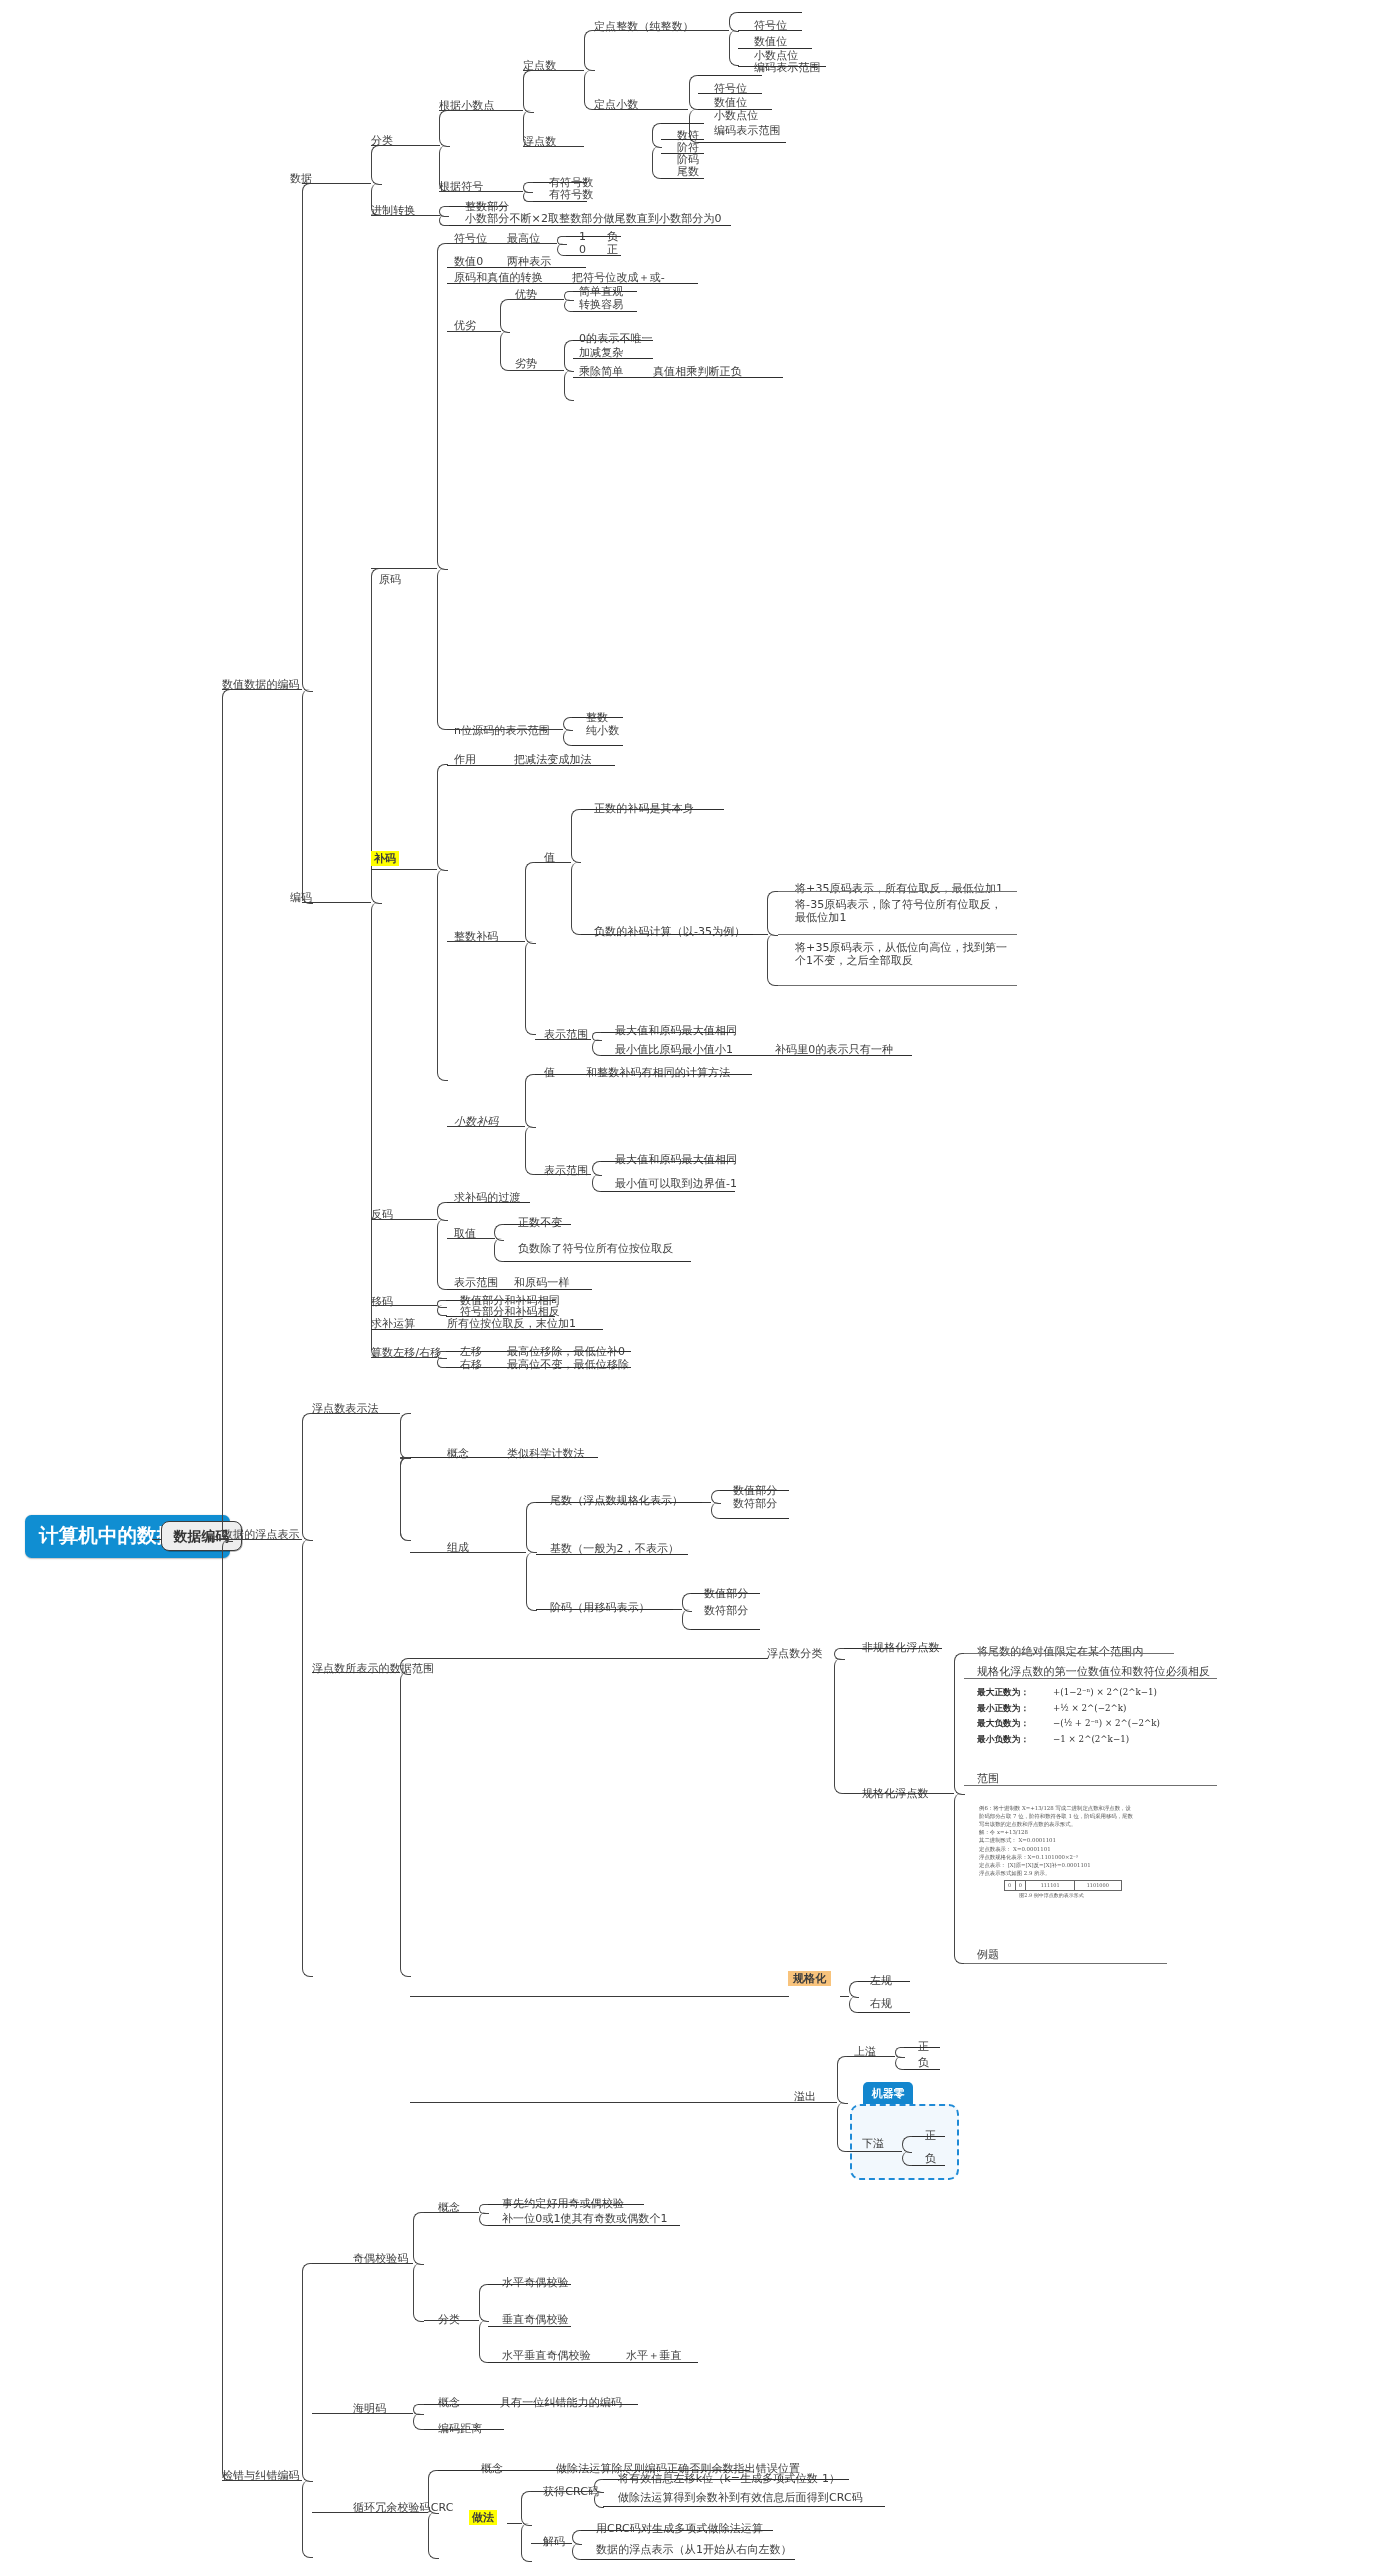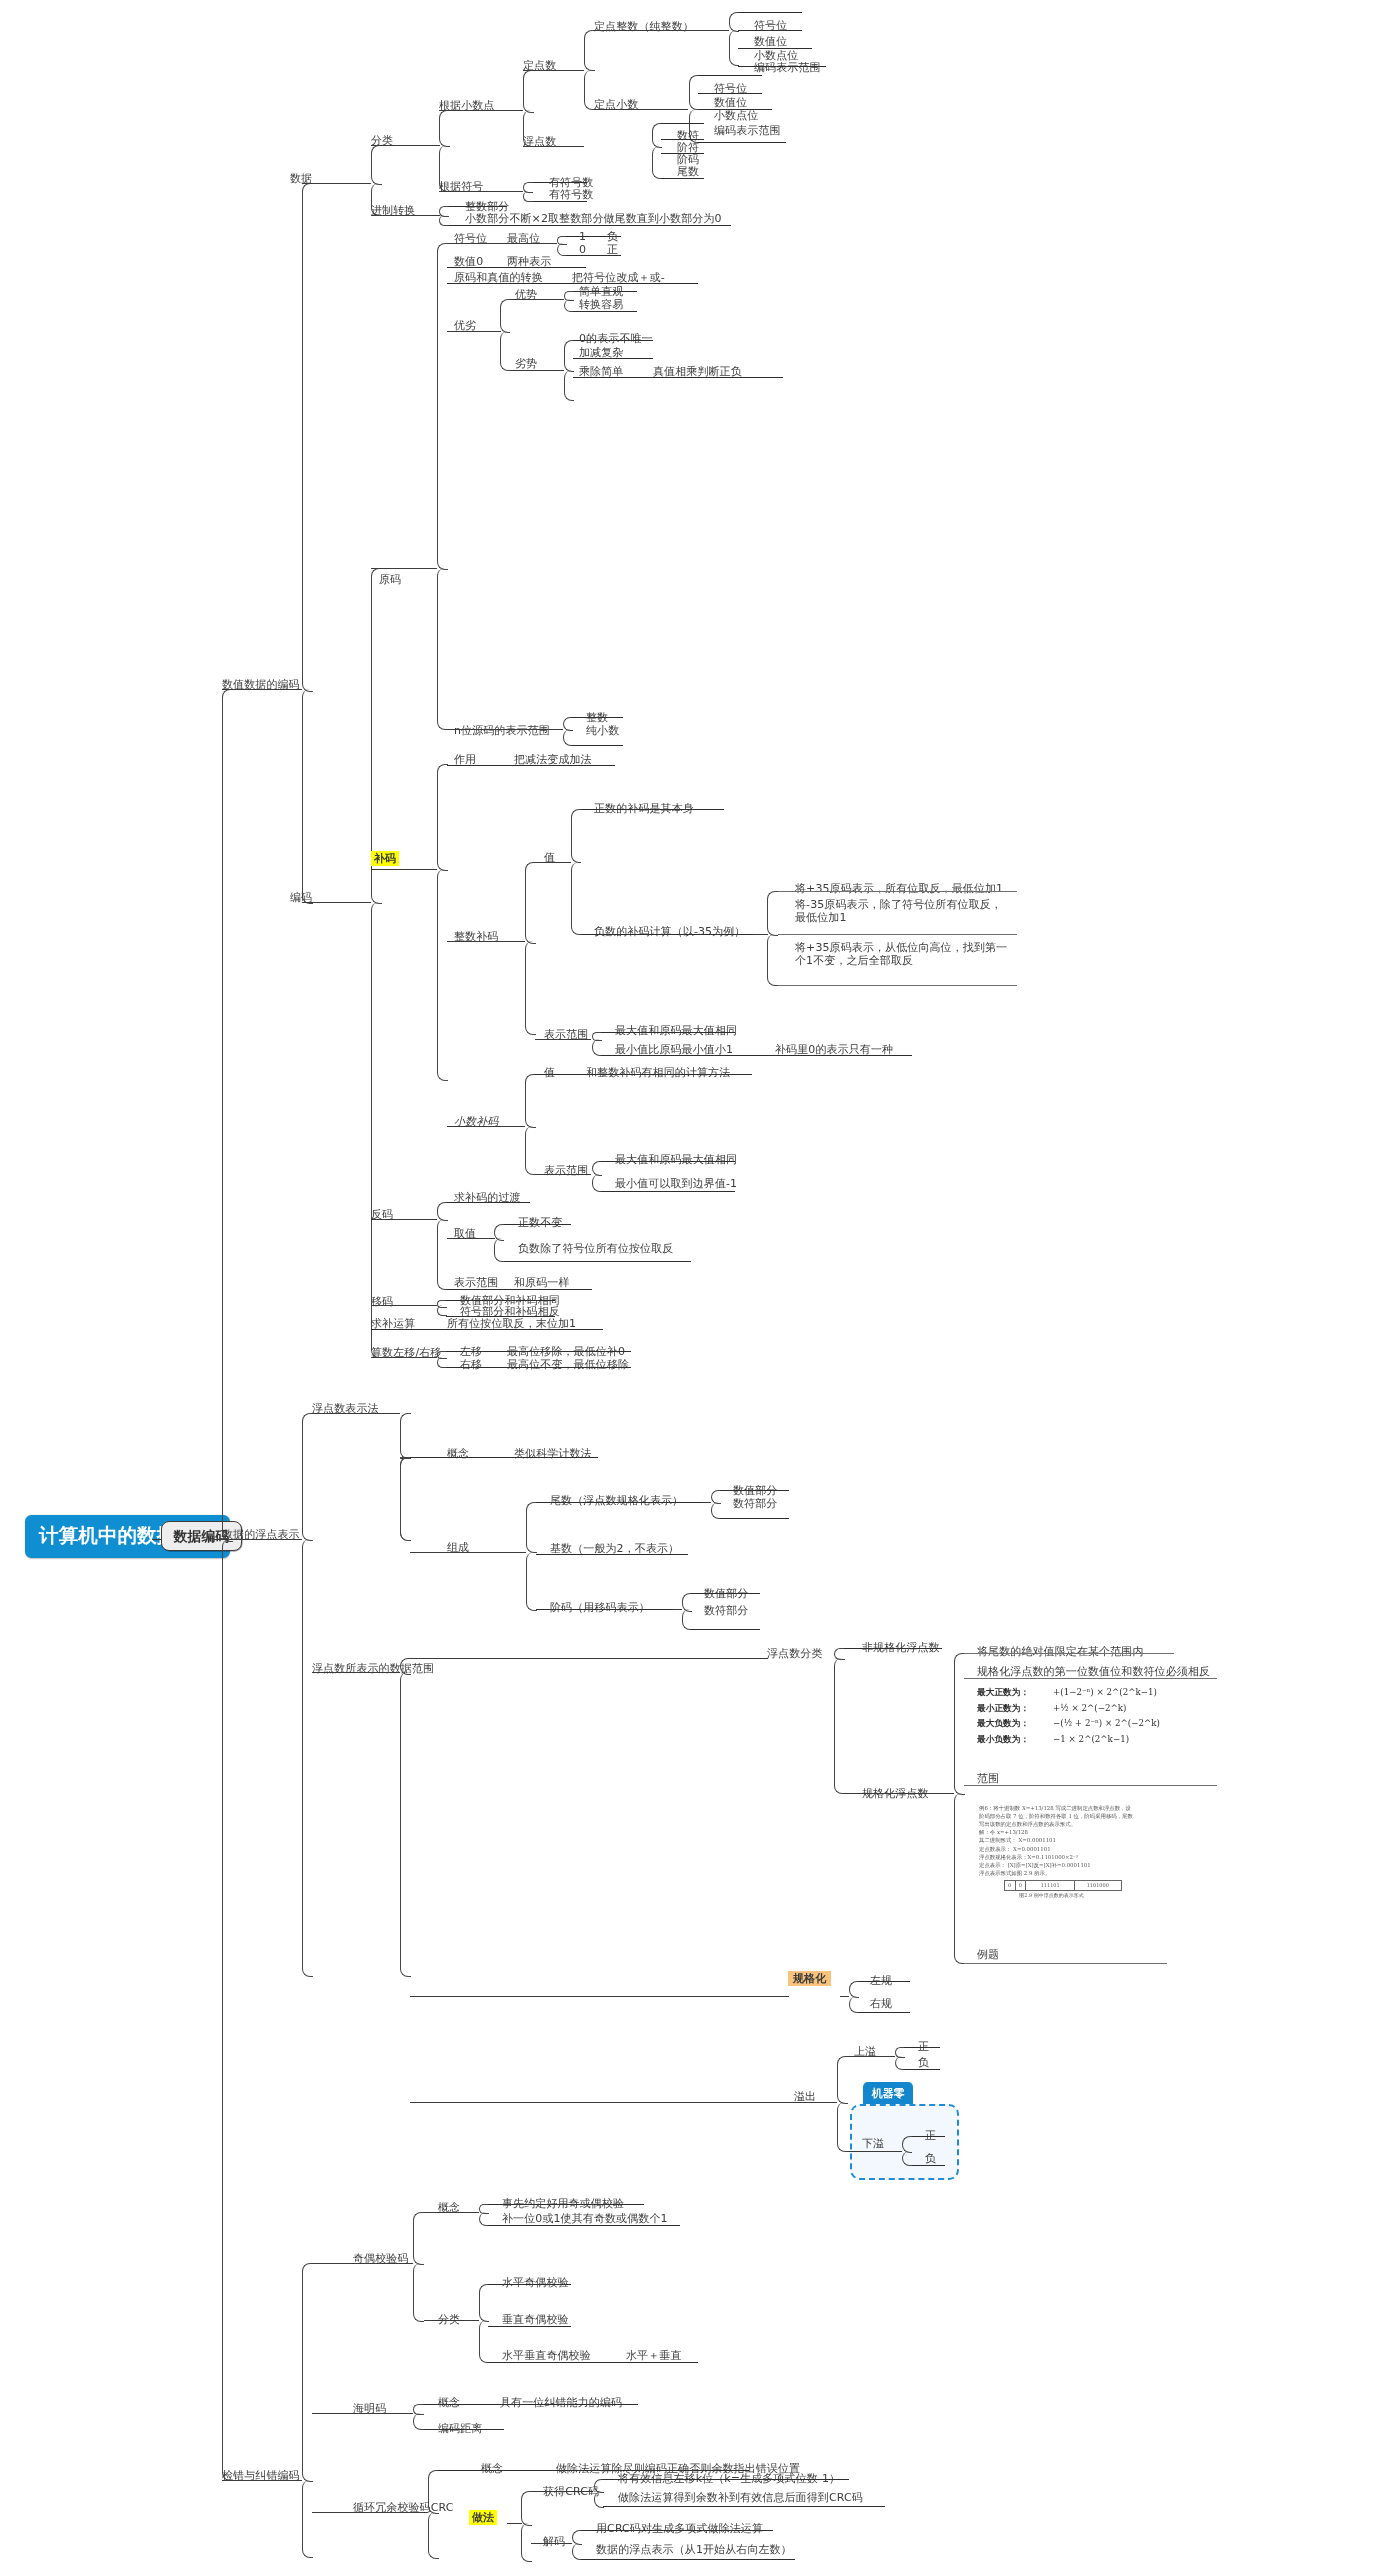--- a/index.html
+++ b/index.html
@@ -332,21 +332,21 @@
   <div class="h" style="left:312px;top:1413px;width:88px;"></div>
   <div class="nd" style="left:312px;top:1662px;">浮点数所表示的数据范围</div>
   <div class="h" style="left:312px;top:1672px;width:88px;"></div>
 
   <div class="br" style="left:400px;top:1457px;width:10px;height:-0.7px;height:0;"></div>
   <div class="br" style="left:400px;top:1457px;width:10px;height:83px;border-bottom:0;"></div>
   <div class="br" style="left:400px;top:1413px;width:10px;height:44px;"></div>
   <div class="br" style="left:400px;top:1457px;width:10px;height:83px;border-top:0;"></div>
 
   <div class="nd" style="left:447px;top:1447px;">概念</div>
-  <div class="nd" style="left:507px;top:1447px;margin-left:7px;">类似科学计数法</div>
+  <div class="nd" style="left:507px;top:1447px;">类似科学计数法</div>
   <div class="ul" style="left:410px;top:1457px;width:188px;"></div>
 
   <div class="nd" style="left:447px;top:1541px;">组成</div>
   <div class="h" style="left:410px;top:1552px;width:116px;"></div>
   <div class="br" style="left:526px;top:1502px;width:10px;height:49px;"></div>
   <div class="br" style="left:526px;top:1552px;width:10px;height:58px;border-top:0;"></div>
 
   <div class="nd" style="left:550px;top:1494px;">尾数（浮点数规格化表示）</div>
   <div class="ul" style="left:536px;top:1502px;width:167px;"></div>
   <div class="h" style="left:702px;top:1502px;width:8.7px;"></div>

